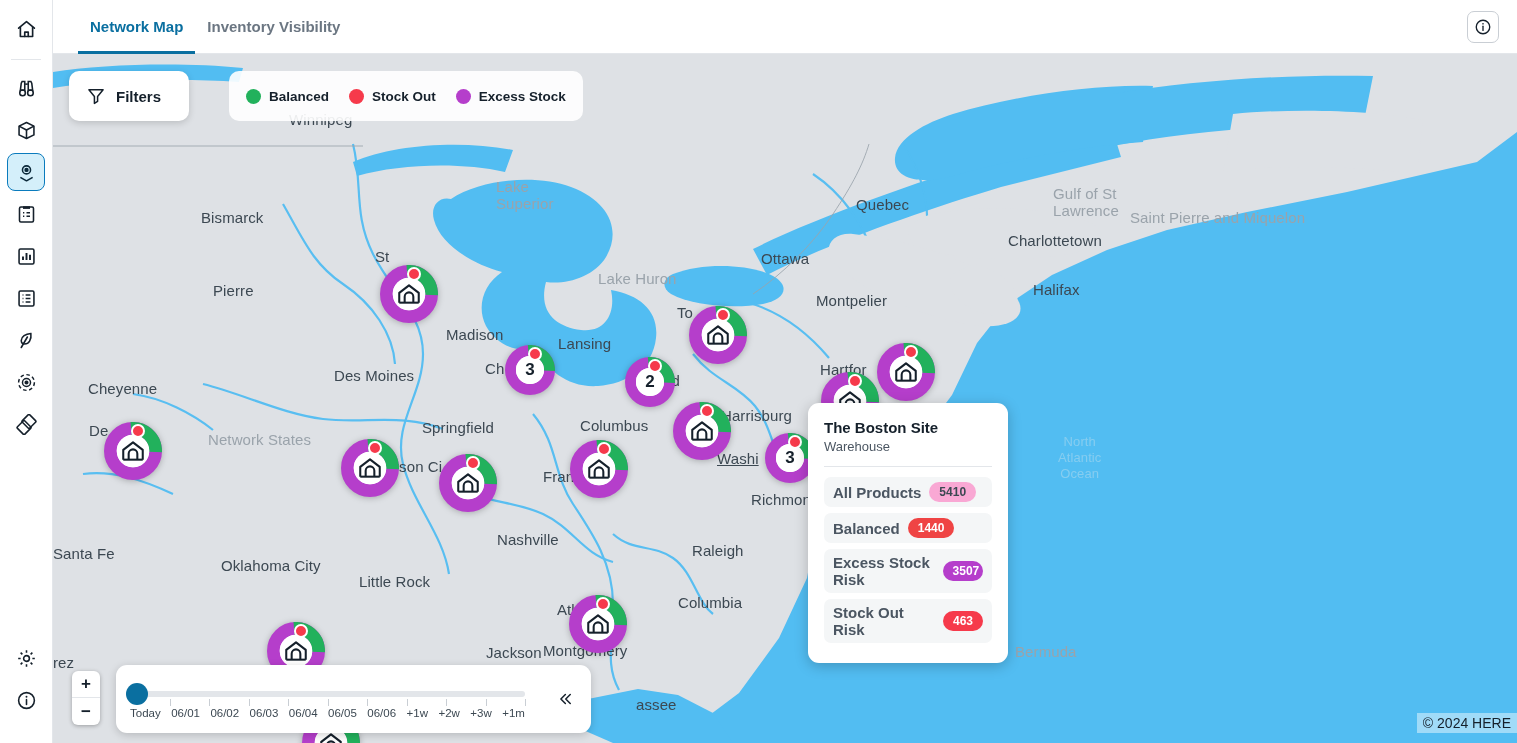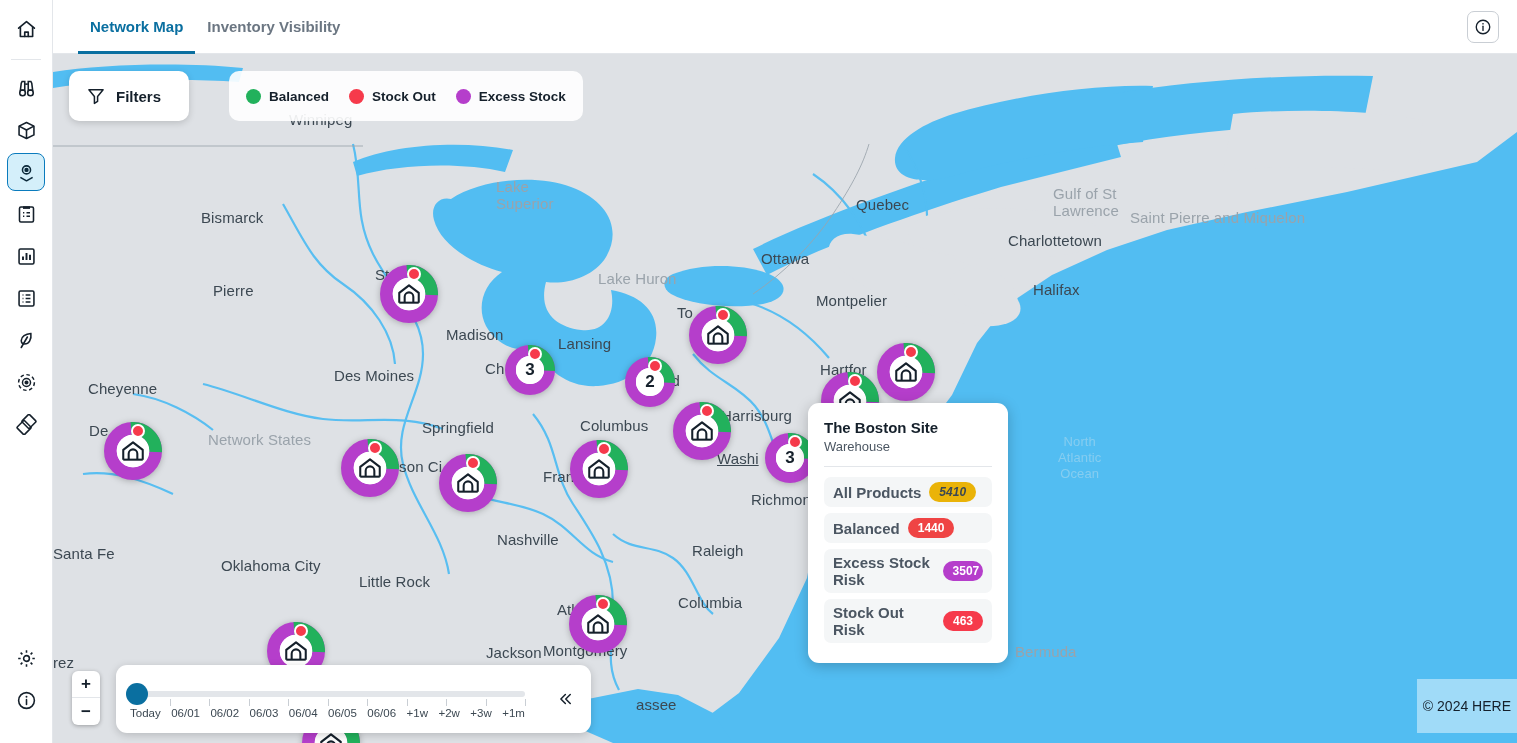--- a/index.html
+++ b/index.html
@@ -108,21 +108,21 @@
   .popup hr { border: none; border-top: 1px solid #e3e6ea; margin: 12px 0 10px; }
   .stat {
     display: flex; align-items: center; gap: 8px;
     background: #f4f6f7; border-radius: 7px; padding: 5px 9px; margin-bottom: 6px;
   }
   .stat .lbl { font-size: 15px; font-weight: bold; color: #4b5662; }
   .badge {
     font-size: 12px; font-weight: bold; color: #fff;
     border-radius: 11px; padding: 3px 10px; min-width: 40px; text-align: center;
   }
-  .badge.grey { background: #eab308; color: #3c4852; font-style: italic; }
+  .badge.grey { background: #f9a8d4; color: #3c4852; }
 
   
   .zoomctl {
     position: absolute; left: 19px; top: 617px; width: 28px;
     background: #fff; border-radius: 6px; box-shadow: 0 1px 4px rgba(0,0,0,.3); z-index: 25;
   }
   .zoomctl div {
     height: 27px; display: flex; align-items: center; justify-content: center;
     font-size: 17px; color: #15202b; cursor: pointer; font-weight: bold;
   }
@@ -148,21 +148,21 @@
   .tl-labels { display: flex; justify-content: space-between; margin-top: 1px; }
   .tl-labels span { font-size: 11.5px; color: #3c4852; }
   .tl-collapse {
     width: 52px; display: flex; align-items: center; justify-content: center;
     font-size: 20px; color: #15202b; cursor: pointer;
   }
 
   
   .attrib {
     position: absolute; right: 0; bottom: 10px; font-size: 14px; color: #15202b;
-    background: rgba(255,255,255,.45); padding: 19px 6px; z-index: 25;
+    background: rgba(255,255,255,.45); padding: 2px 6px; z-index: 25;
   }
 </style>
 </head>
 <body>
 
 <div id="app">
 
   <div class="rail">
     <div class="rail-btn">
       <svg width="21" height="21" viewBox="0 0 24 24" fill="none" stroke="currentColor" stroke-width="1.9" stroke-linecap="round" stroke-linejoin="round">
@@ -342,21 +342,21 @@
         </div>
         <div class="map-label " style="left: 708px; top: 196px;">
           <div>Ottawa</div>
         </div>
         <div class="map-label " style="left: 980px; top: 227px;">
           <div>Halifax</div>
         </div>
         <div class="map-label muted" style="left: 545px; top: 216px;">
           <div>Lake Huron</div>
         </div>
-        <div class="map-label " style="left: 322px; top: 212px;">
+        <div class="map-label " style="left: 322px; top: 194px;">
           <div>St</div>
         </div>
         <div class="map-label " style="left: 393px; top: 272px;">
           <div>Madison</div>
         </div>
         <div class="map-label " style="left: 763px; top: 238px;">
           <div>Montpelier</div>
         </div>
         <div class="map-label " style="left: 505px; top: 281px;">
           <div>Lansing</div>

